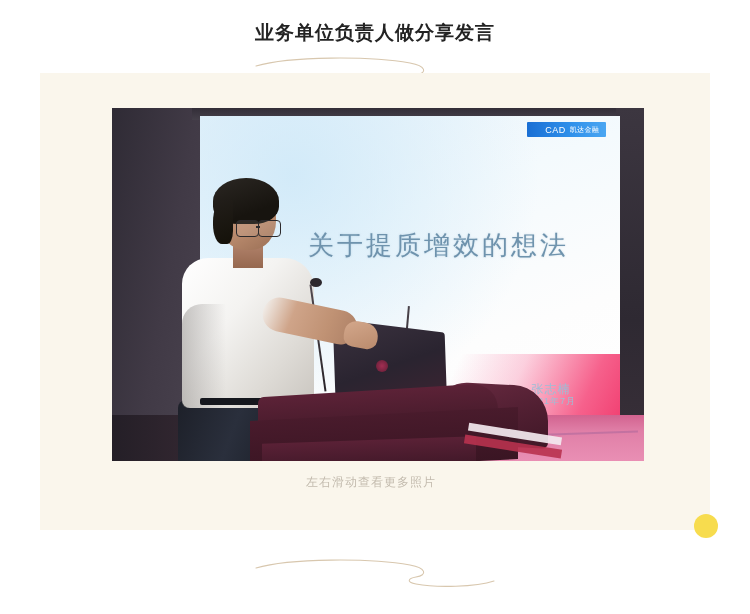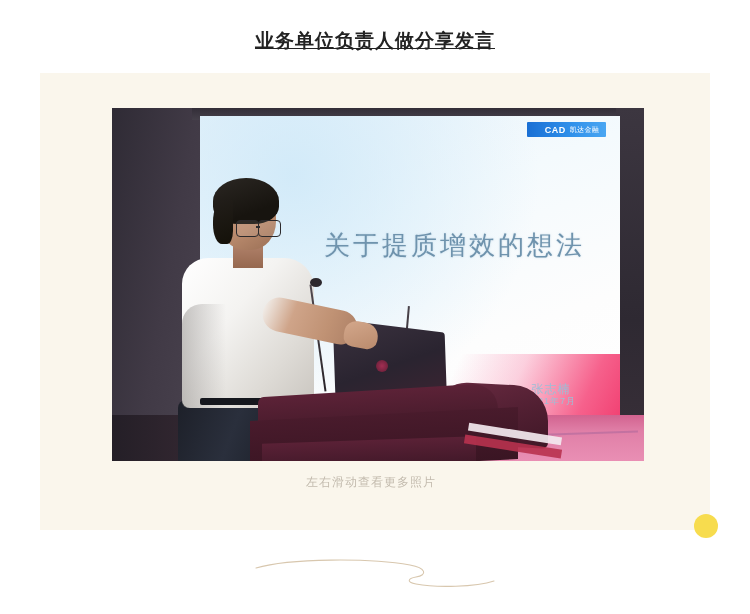--- a/index.html
+++ b/index.html
@@ -21,22 +21,21 @@
     text-align: center;
     position: absolute;
     left: 0;
   }
   .section-title {
     font-size: 19px;
     font-weight: bold;
     color: #232323;
     letter-spacing: 1px;
     line-height: 26px;
-    margin: 16px;
-    text-decoration: underline;
+    margin: 8px;
   }
   .flourish {
     display: block;
     margin: 6px auto 0 auto;
     width: 250px;
     height: 34px;
   }
 
   #head-one { top: 12px; }
   #head-two { top: 550px; }
@@ -117,29 +116,29 @@
     padding: 0 7px;
     background: linear-gradient(90deg, #1a6fd4 0%, #2f90ea 55%, #4aa6f2 100%);
     border-radius: 1px;
     display: flex;
     align-items: center;
     gap: 4px;
     color: #ffffff;
     filter: blur(0.25px);
   }
   .slide-logo-mark {
-    font-size: 9px; font-weight: bold; letter-spacing: 0.5px;
+    font-size: 9px; font-weight: normal; letter-spacing: 0.5px;
     font-family: "Liberation Sans", sans-serif;
     padding-left: 11px;
   }
   .slide-logo-text { font-size: 7px; letter-spacing: 0.3px; }
 
   .slide-title {
     position: absolute;
-    left: 124px; top: 112px;
+    left: 108px; top: 112px;
     font-family: "Liberation Serif", "DejaVu Serif", serif;
     font-size: 26px;
     letter-spacing: 3px;
     color: #6f93ad;
     white-space: nowrap;
     filter: blur(0.35px);
     text-shadow: 0 0 2px rgba(150,185,210,0.5);
   }
   .slide-meta {
     position: absolute;

